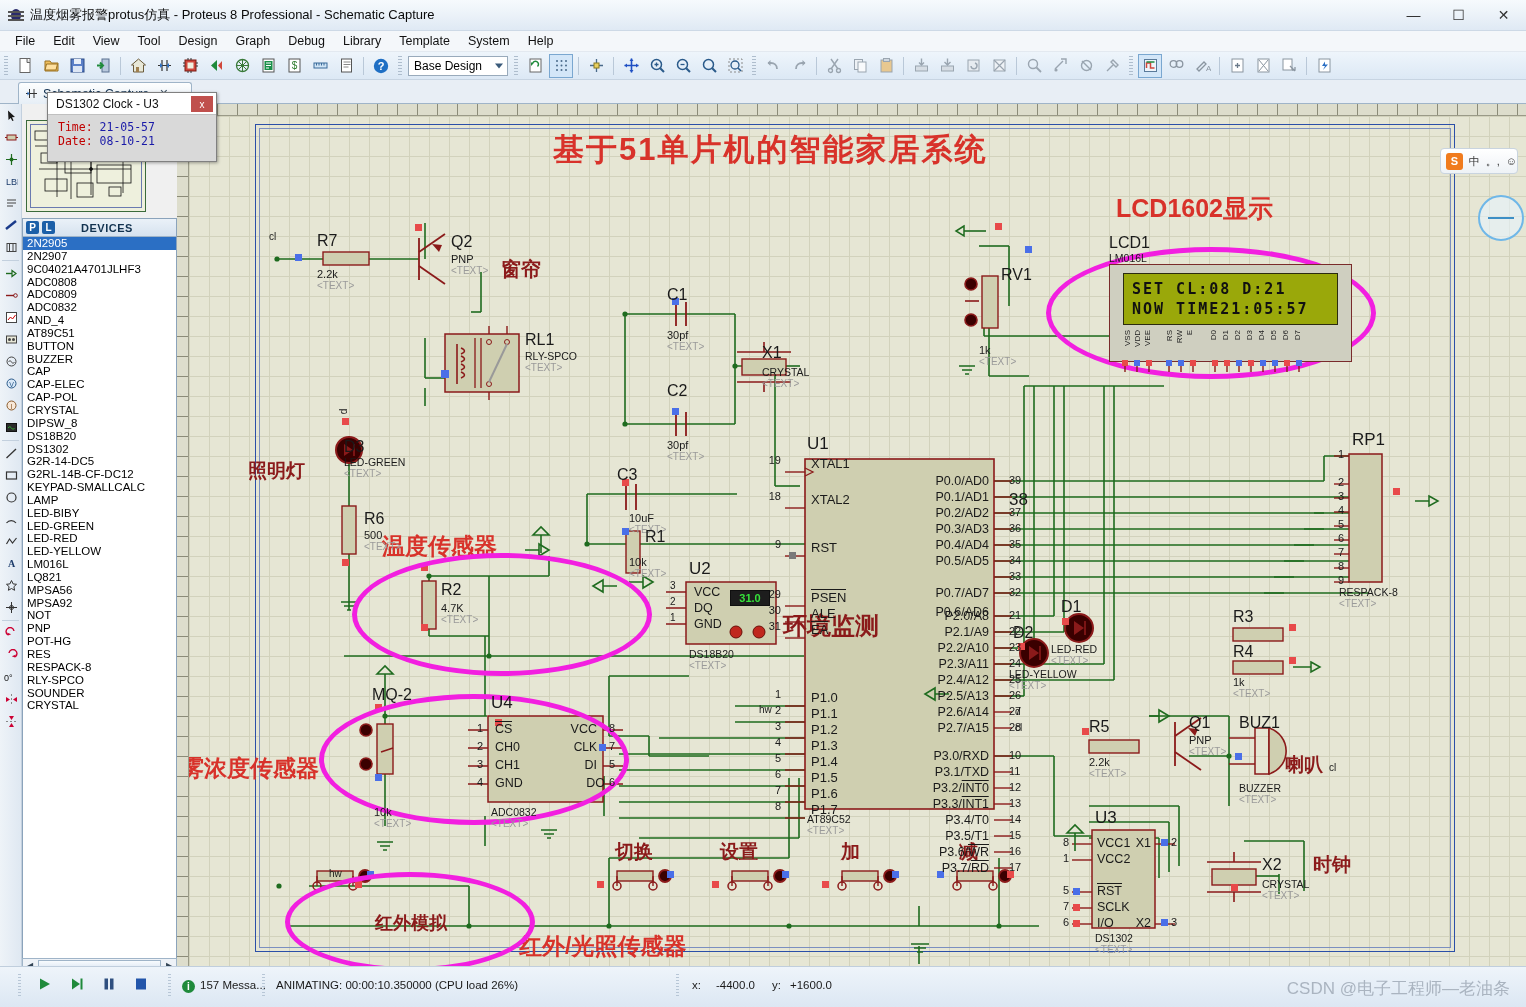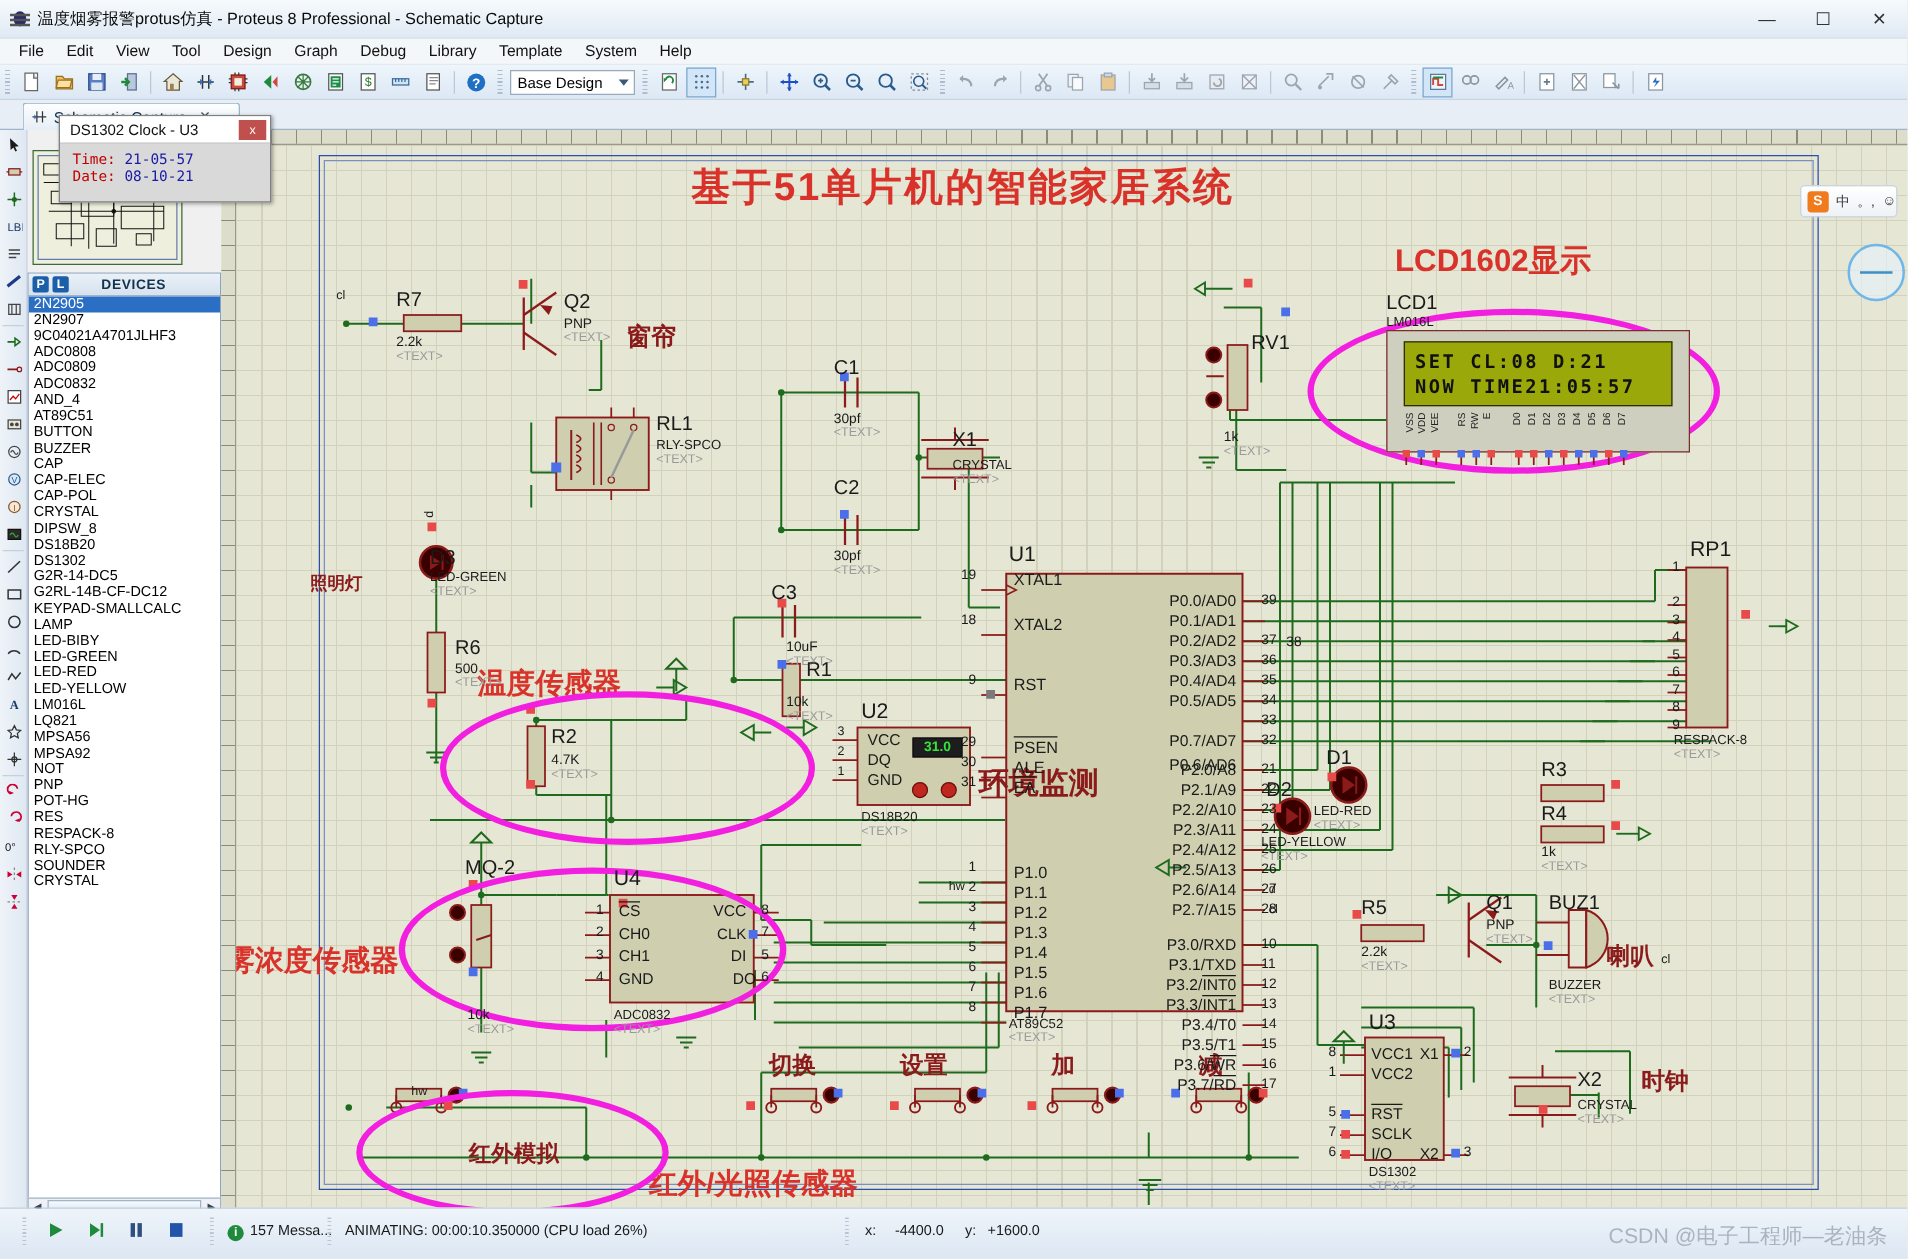--- a/index.html
+++ b/index.html
@@ -1342,21 +1342,21 @@
     </svg>
 
     <div class="ann" style="left:364px;top:13px;font-size:31px;letter-spacing:2px;">基于51单片机的智能家居系统</div>
 
     <div class="ann" style="left:927px;top:76px;font-size:25px;">LCD1602显示</div>
     <div class="ann" style="left:193px;top:415px;font-size:23px;">温度传感器</div>
     <div class="ann" style="left:-31px;top:637px;font-size:23px;">烟雾浓度传感器</div>
     <div class="ann" style="left:330px;top:815px;font-size:23px;">红外/光照传感器</div>
 
     <div class="ann-dark" style="left:312px;top:140px;font-size:20px;">窗帘</div>
-    <div class="ann-dark" style="left:59px;top:342px;font-size:14px;">照明灯</div>
+    <div class="ann-dark" style="left:59px;top:342px;font-size:19px;">照明灯</div>
     <div class="ann-dark" style="left:594px;top:494px;font-size:24px;">环境监测</div>
     <div class="ann-dark" style="left:186px;top:795px;font-size:18px;">红外模拟</div>
     <div class="ann-dark" style="left:426px;top:723px;font-size:19px;">切换</div>
     <div class="ann-dark" style="left:531px;top:723px;font-size:19px;">设置</div>
     <div class="ann-dark" style="left:652px;top:723px;font-size:19px;">加</div>
     <div class="ann-dark" style="left:770px;top:723px;font-size:19px;">减</div>
     <div class="ann-dark" style="left:1096px;top:636px;font-size:19px;">喇叭</div>
     <div class="ann-dark" style="left:1124px;top:736px;font-size:19px;">时钟</div>
 
     <div class="ellipse" style="left:857px;top:131px;width:330px;height:132px;"></div>
@@ -1525,21 +1525,21 @@
         <div style="position: absolute; left: 622px; top: 654px; font-size: 13px; color: rgb(26, 26, 26); white-space: nowrap;">P1.5</div>
         <div style="position: absolute; left: 592px; top: 668px; font-size: 11px; color: rgb(26, 26, 26); white-space: nowrap; transform: translateX(-100%);">7</div>
         <div style="position: absolute; left: 622px; top: 670px; font-size: 13px; color: rgb(26, 26, 26); white-space: nowrap;">P1.6</div>
         <div style="position: absolute; left: 592px; top: 684px; font-size: 11px; color: rgb(26, 26, 26); white-space: nowrap; transform: translateX(-100%);">8</div>
         <div style="position: absolute; left: 622px; top: 686px; font-size: 13px; color: rgb(26, 26, 26); white-space: nowrap;">P1.7</div>
       </div>
     <div id="mcu-p0">
         <div style="position: absolute; left: 800px; top: 358px; font-size: 12.5px; color: rgb(26, 26, 26); white-space: nowrap; transform: translateX(-100%);">P0.0/AD0</div>
         <div style="position: absolute; left: 820px; top: 358px; font-size: 11px; color: rgb(26, 26, 26); white-space: nowrap;">39</div>
         <div style="position: absolute; left: 800px; top: 374px; font-size: 12.5px; color: rgb(26, 26, 26); white-space: nowrap; transform: translateX(-100%);">P0.1/AD1</div>
-        <div style="position: absolute; left: 820px; top: 392px; font-size: 11px; color: rgb(26, 26, 26); white-space: nowrap; padding-left: 20px;">38</div>
+        <div style="position: absolute; left: 820px; top: 374px; font-size: 17px; color: rgb(26, 26, 26); white-space: nowrap;">38</div>
         <div style="position: absolute; left: 800px; top: 390px; font-size: 12.5px; color: rgb(26, 26, 26); white-space: nowrap; transform: translateX(-100%);">P0.2/AD2</div>
         <div style="position: absolute; left: 820px; top: 390px; font-size: 11px; color: rgb(26, 26, 26); white-space: nowrap;">37</div>
         <div style="position: absolute; left: 800px; top: 406px; font-size: 12.5px; color: rgb(26, 26, 26); white-space: nowrap; transform: translateX(-100%);">P0.3/AD3</div>
         <div style="position: absolute; left: 820px; top: 406px; font-size: 11px; color: rgb(26, 26, 26); white-space: nowrap;">36</div>
         <div style="position: absolute; left: 800px; top: 422px; font-size: 12.5px; color: rgb(26, 26, 26); white-space: nowrap; transform: translateX(-100%);">P0.4/AD4</div>
         <div style="position: absolute; left: 820px; top: 422px; font-size: 11px; color: rgb(26, 26, 26); white-space: nowrap;">35</div>
         <div style="position: absolute; left: 800px; top: 438px; font-size: 12.5px; color: rgb(26, 26, 26); white-space: nowrap; transform: translateX(-100%);">P0.5/AD5</div>
         <div style="position: absolute; left: 820px; top: 438px; font-size: 11px; color: rgb(26, 26, 26); white-space: nowrap;">34</div>
         <div style="position: absolute; left: 800px; top: 454px; font-size: 12.5px; color: rgb(26, 26, 26); white-space: nowrap; transform: translateX(-100%); margin-top: 35px;">P0.6/AD6</div>
         <div style="position: absolute; left: 820px; top: 454px; font-size: 11px; color: rgb(26, 26, 26); white-space: nowrap;">33</div>

